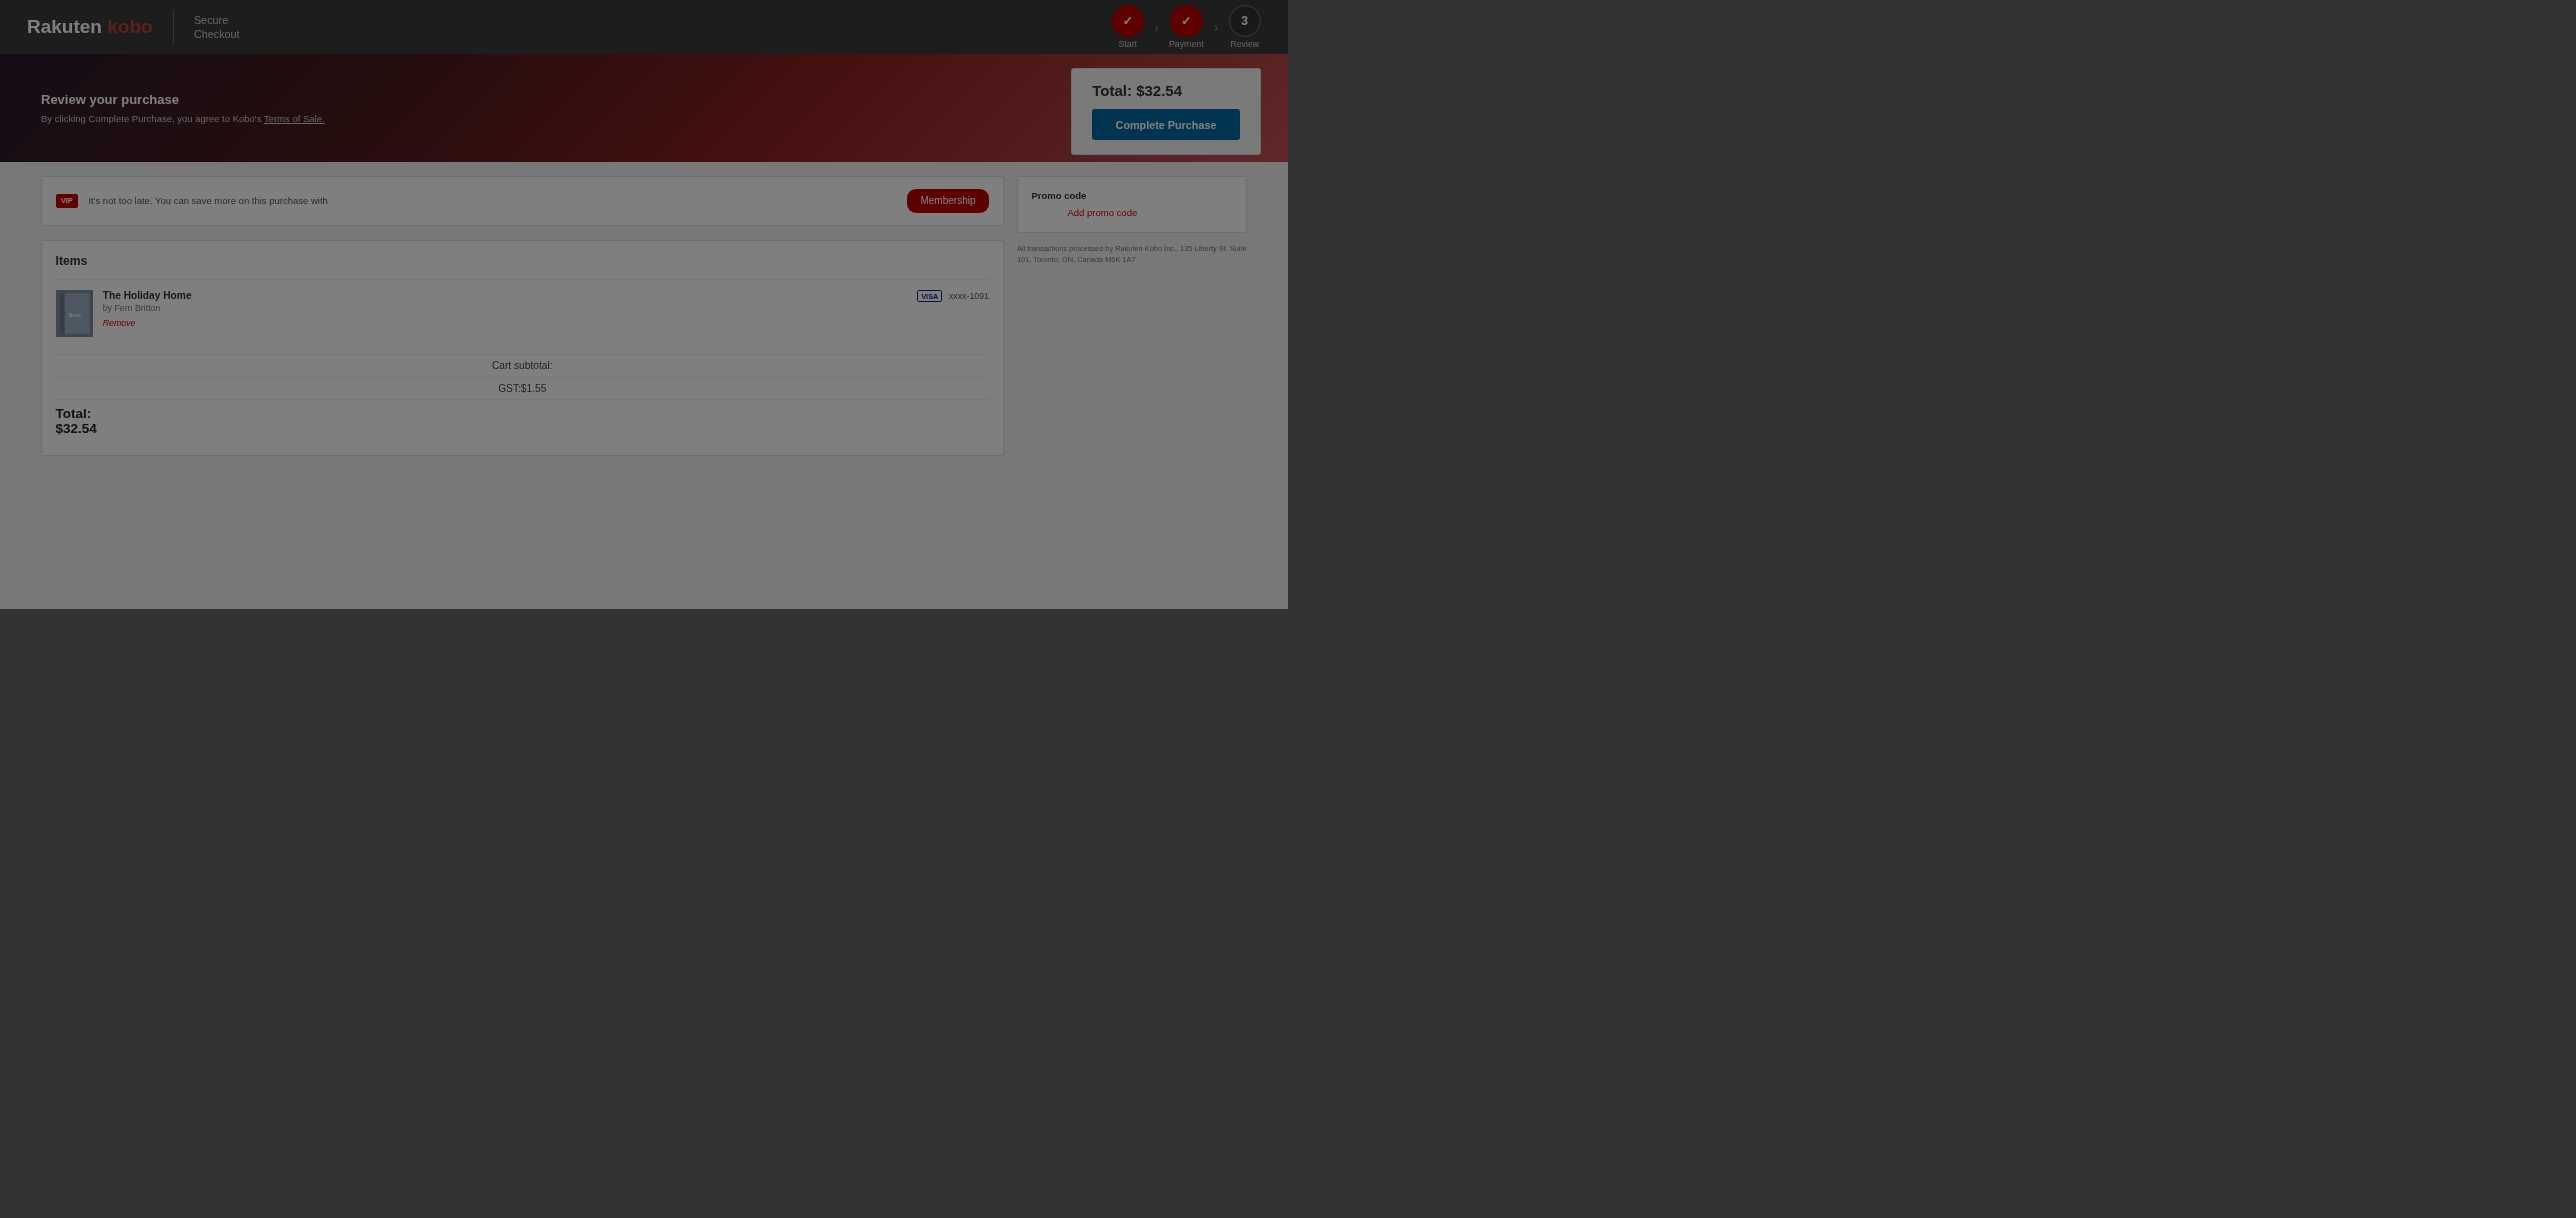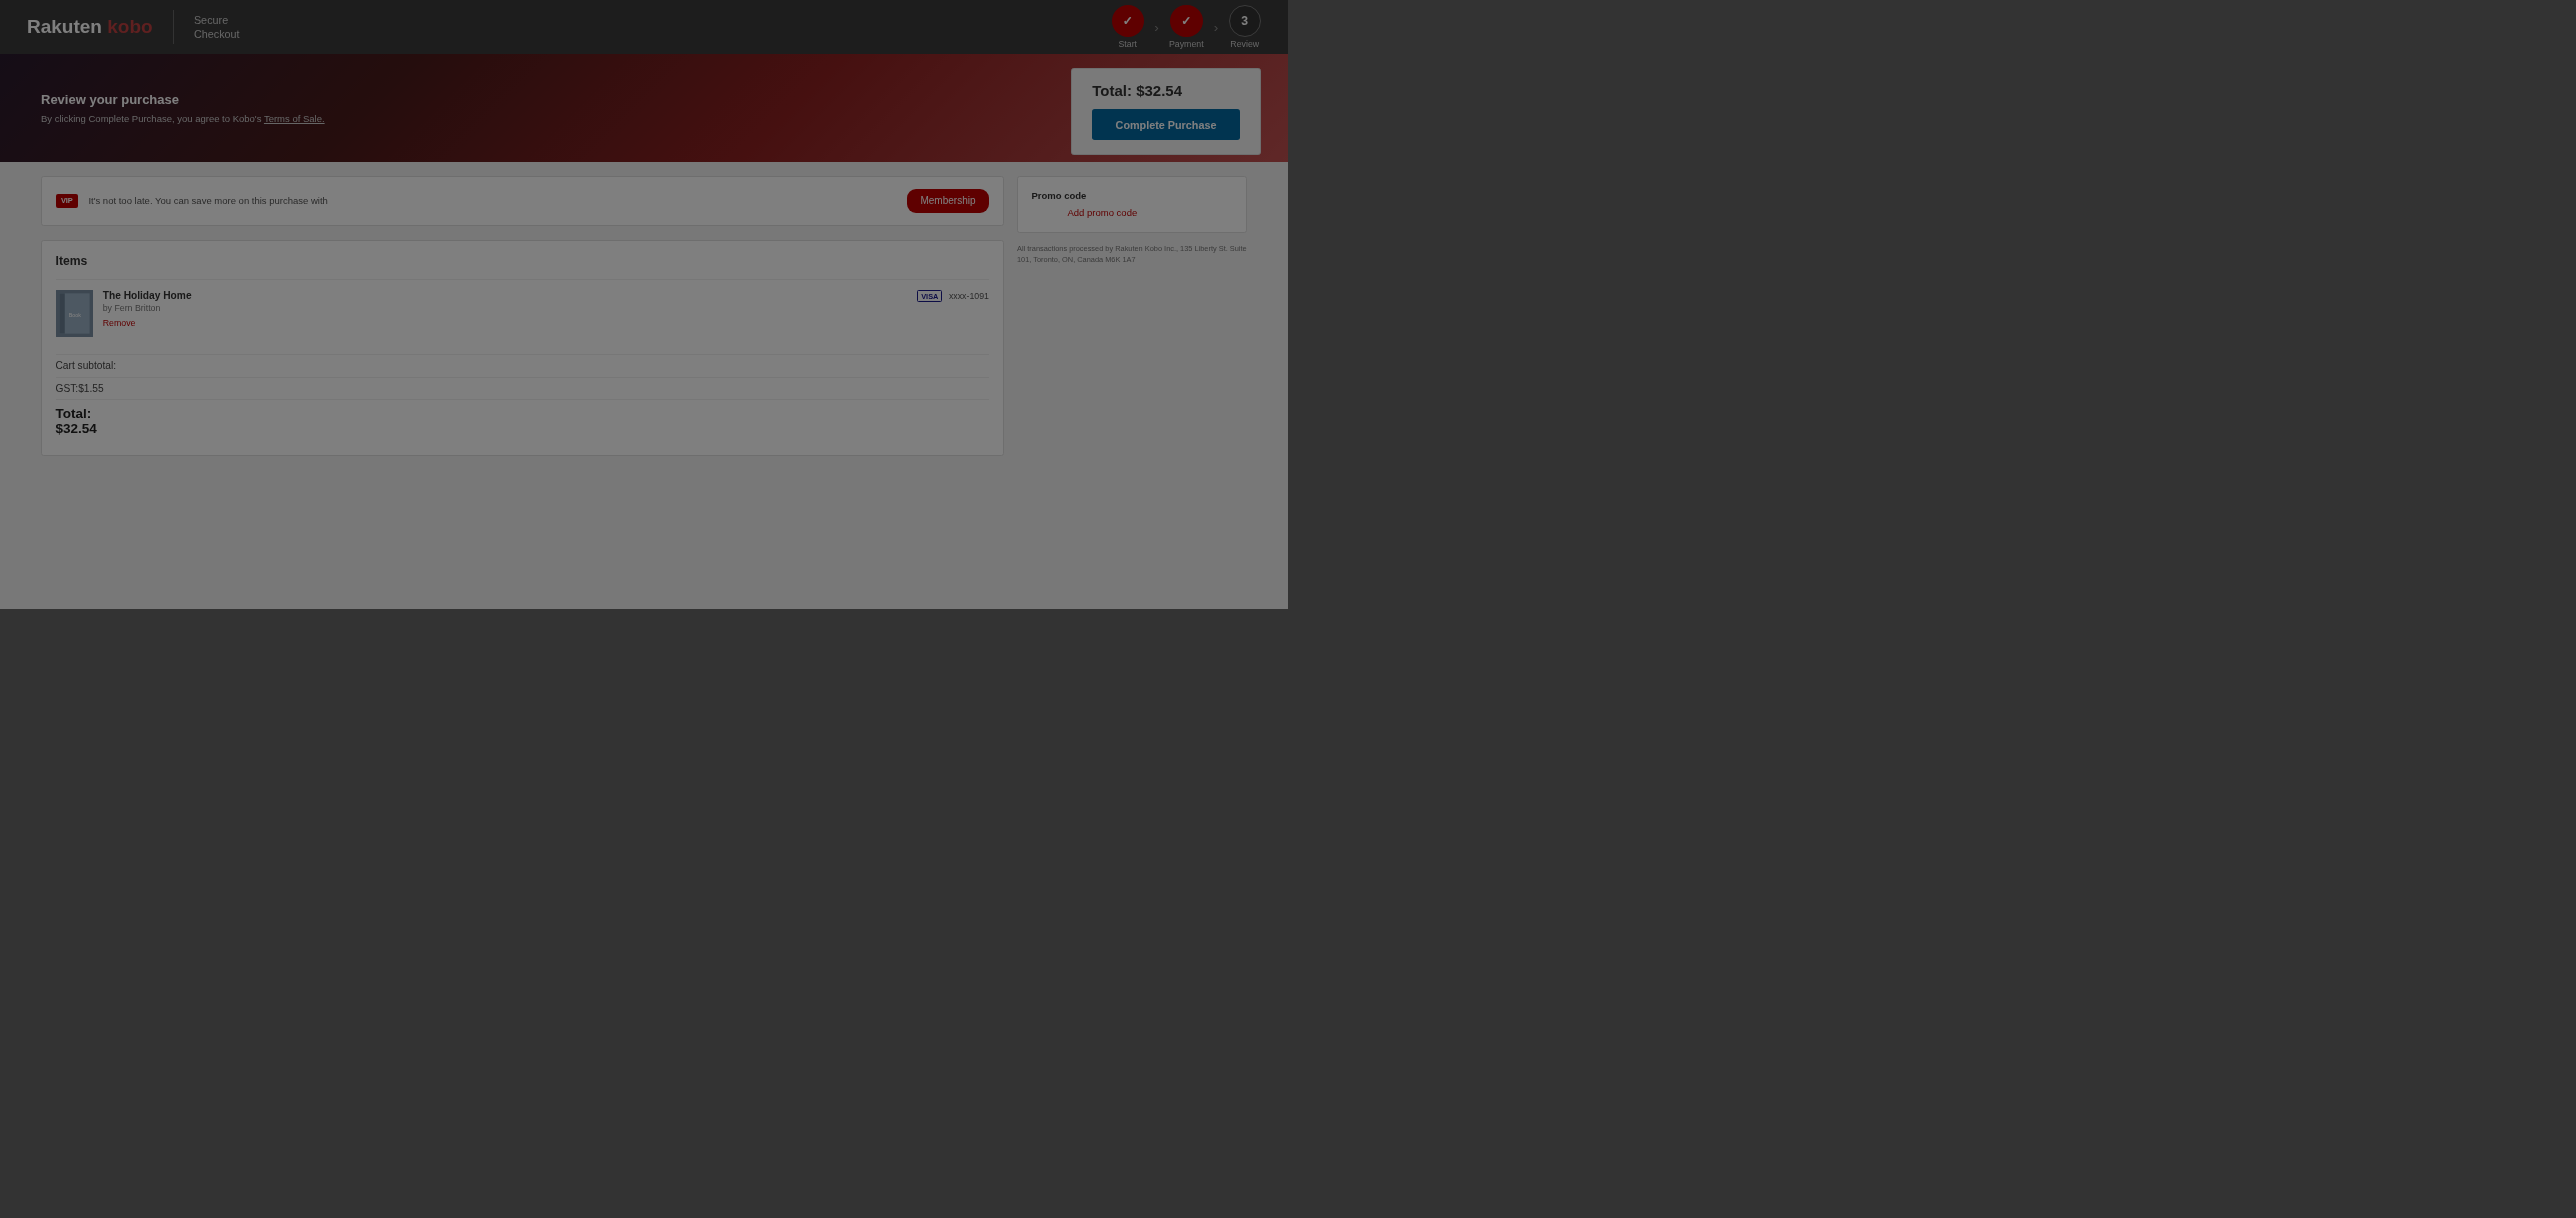--- a/index.html
+++ b/index.html
@@ -186,28 +186,28 @@
       flex-shrink: 0;
       display: flex;
       align-items: center;
       justify-content: center;
       font-size: 6.8px;
       color: #fff;
     }
     .item-details { flex: 1; }
     .item-title { font-size: 10.2px; font-weight: bold; color: #333; }
     .item-author { font-size: 8.8px; color: #777; margin-top: 2px; }
-    .item-remove { font-size: 8.8px; color: #bf0000; cursor: pointer; margin-top: 5.4px; display: block; text-decoration: none; }
+    .item-remove { font-size: 8.8px; color: #bf0000; cursor: pointer; margin-top: 5.4px; display: block; text-decoration: none; font-style: italic; }
     .item-price-right { margin-left: auto; display: flex; align-items: center; gap: 6.8px; }
     .visa-icon { font-size: 7.4px; color: #1a1a8c; font-weight: bold; border: 0.7px solid #1a1a8c; padding: 0.7px 2.7px; border-radius: 1.4px; }
     .item-card-num { font-size: 8.8px; color: #555; }
 
     
     .totals-section { margin-top: 6.8px; }
-    .totals-row { display: flex; justify-content: flex-start; padding: 5.4px 0; font-size: 10.2px; color: #444; border-top: 0.7px solid #eee; }
+    .totals-row { display: flex; justify-content: center; padding: 5.4px 0; font-size: 10.2px; color: #444; border-top: 0.7px solid #eee; }
     .totals-row.total-final { font-size: 13.5px; font-weight: bold; color: #222; flex-direction: column; }
 
     
     .two-col { display: flex; gap: 13.5px; }
     .col-main { flex: 1; }
     .col-side { width: 230px; }
     .promo-box { background: #fff; border: 0.7px solid #ddd; border-radius: 2.7px; padding: 13.5px; margin-bottom: 10.2px; }
     .promo-label { font-size: 9.5px; font-weight: bold; color: #333; margin-bottom: 5.4px; }
     .promo-link { color: #bf0000; font-size: 9.5px; cursor: pointer; text-decoration: none; margin-left: 36px; }
     .legal-text { font-size: 7.4px; color: #777; line-height: 1.5; }

